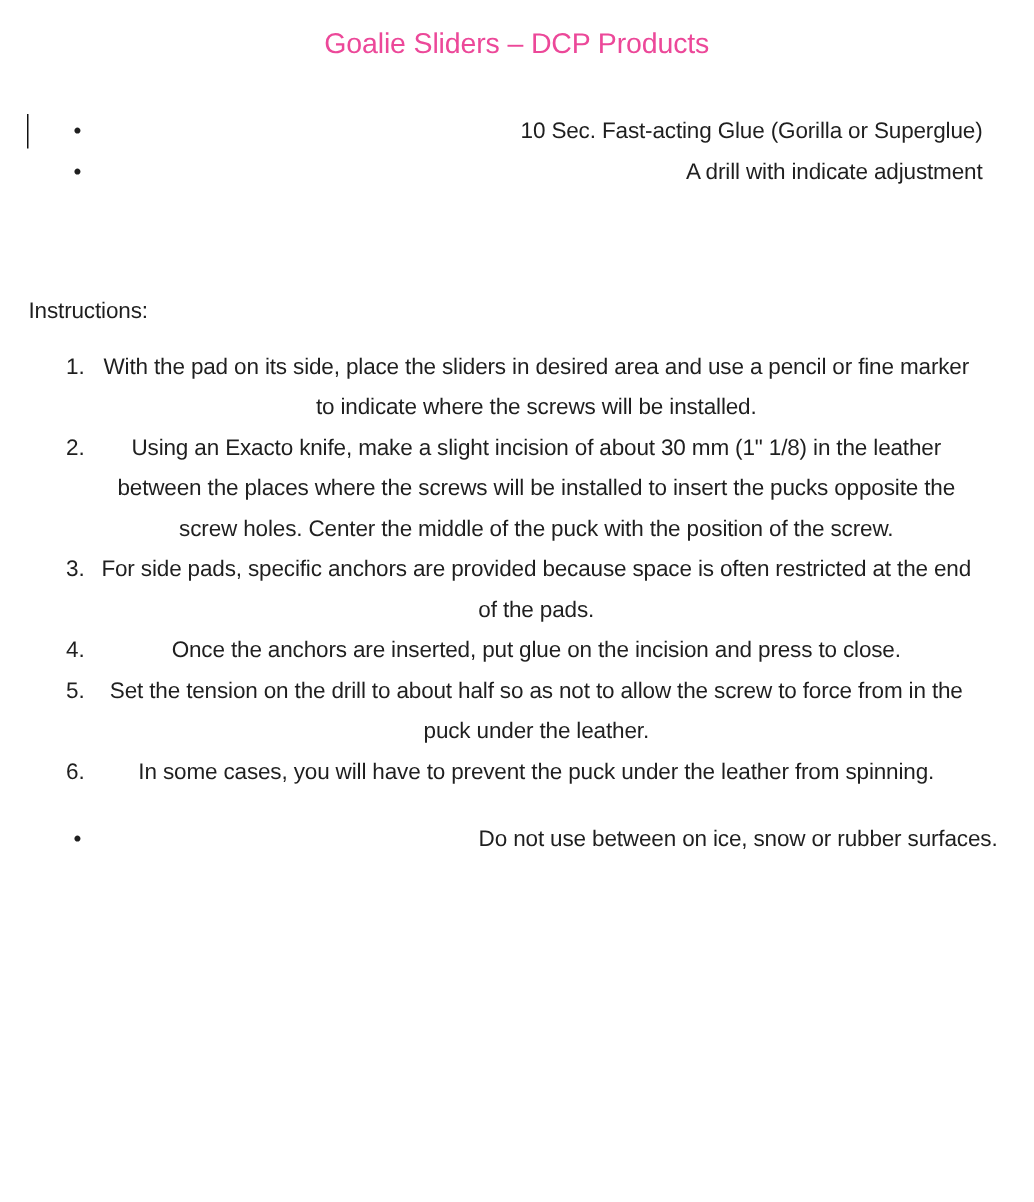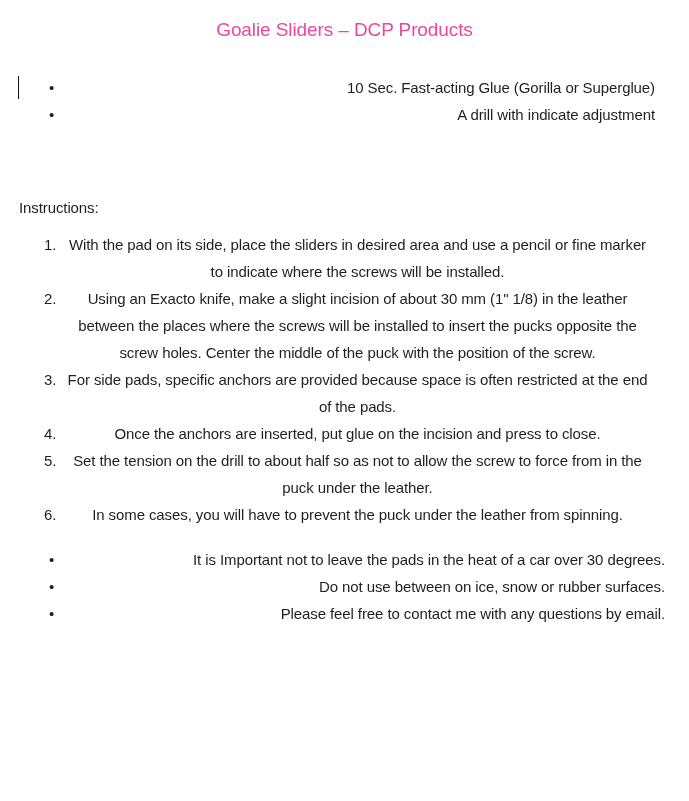--- a/index.html
+++ b/index.html
@@ -108,18 +108,16 @@
   <ol class="doc-steps">
     <li>With the pad on its side, place the sliders in desired area and use a pencil or fine marker to indicate where the screws will be installed.</li>
     <li>Using an Exacto knife, make a slight incision of about 30 mm (1" 1/8) in the leather between the places where the screws will be installed to insert the pucks opposite the screw holes. Center the middle of the puck with the position of the screw.</li>
     <li>For side pads, specific anchors are provided because space is often restricted at the end of the pads.</li>
     <li>Once the anchors are inserted, put glue on the incision and press to close.</li>
     <li>Set the tension on the drill to about half so as not to allow the screw to force from in the puck under the leather.</li>
     <li>In some cases, you will have to prevent the puck under the leather from spinning.</li>
   </ol>
 
   <ul class="doc-list notes-list">
-    <li>It is Important not to leave the pads in the heat of a car over 30 degrees.</li>
     <li>Do not use between on ice, snow or rubber surfaces.</li>
-    <li>Please feel free to contact me with any questions by email.</li>
   </ul>
 
 </div>
 
 </body></html>

